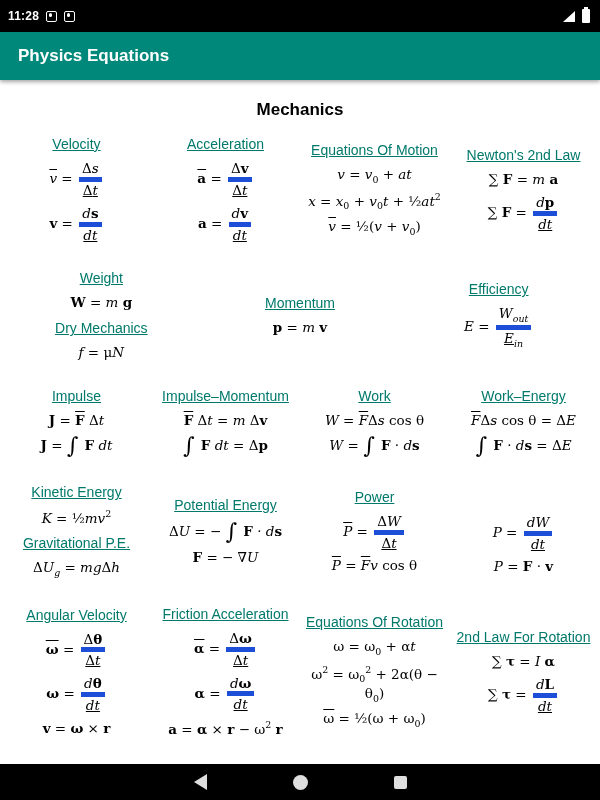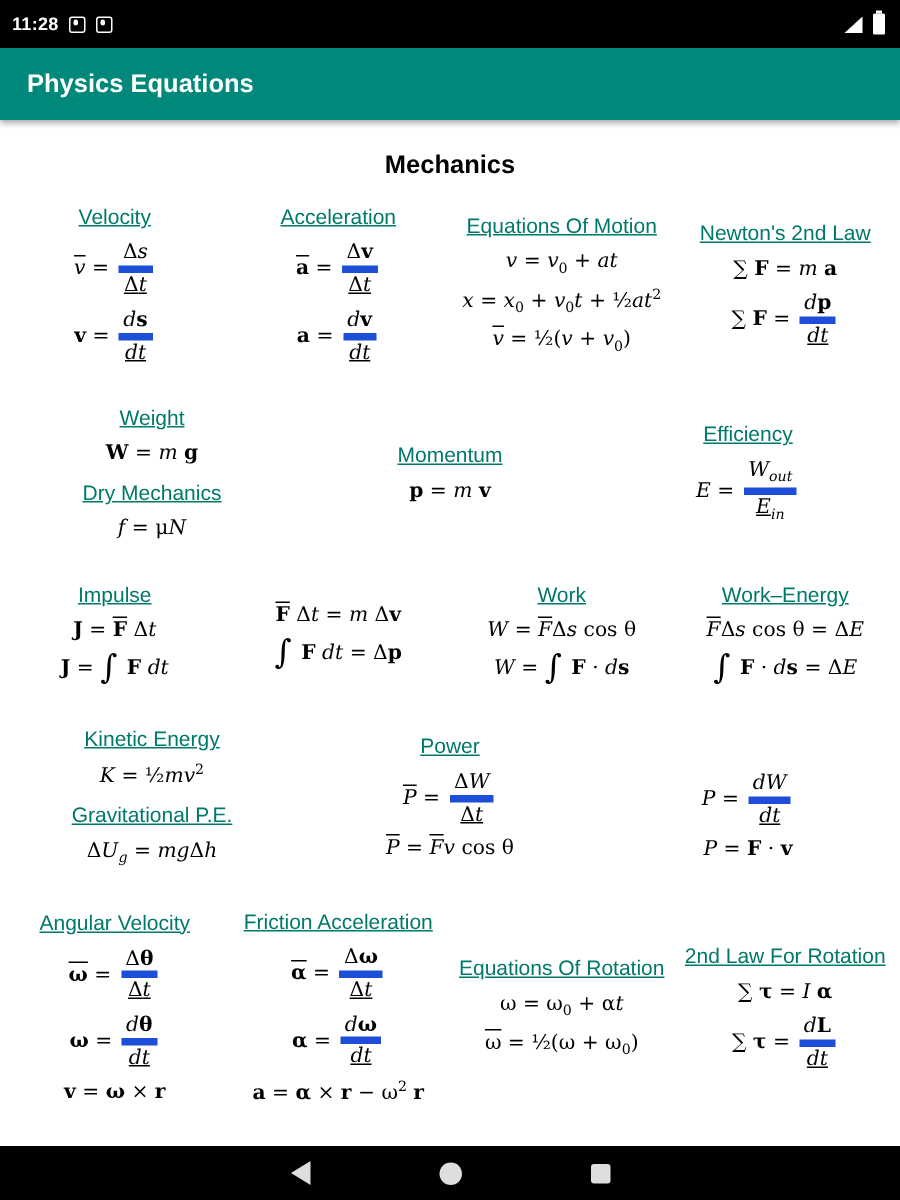--- a/index.html
+++ b/index.html
@@ -148,20 +148,21 @@
         <div class="row">
           <div class="cell">
             <div class="group">
               <div class="gtitle">Impulse</div>
               <div class="eq"><span class="v">J</span> = <span class="ol"><span class="v">F</span></span> Δ<i>t</i></div>
               <div class="eq"><span class="v">J</span> = <span class="in">∫</span> <span class="v">F</span> <i>dt</i></div>
             </div>
           </div>
           <div class="cell">
             <div class="group">
+              <div class="gtitle">Impulse–Momentum</div>
               <div class="eq"><span class="ol"><span class="v">F</span></span> Δ<i>t</i> = <i>m</i> Δ<span class="v">v</span></div>
               <div class="eq"><span class="in">∫</span> <span class="v">F</span> <i>dt</i> = Δ<span class="v">p</span></div>
             </div>
           </div>
           <div class="cell">
             <div class="group">
               <div class="gtitle">Work</div>
               <div class="eq"><i>W</i> = <span class="ol"><i>F</i></span>Δ<i>s</i> cos θ</div>
               <div class="eq"><i>W</i> = <span class="in">∫</span> <span class="v">F</span> · <i>d</i><span class="v">s</span></div>
             </div>
@@ -180,20 +181,27 @@
               <div class="gtitle">Kinetic Energy</div>
               <div class="eq"><i>K</i> = ½<i>mv</i><sup>2</sup></div>
             </div>
             <div class="group">
               <div class="gtitle">Gravitational P.E.</div>
               <div class="eq">Δ<i>U<sub>g</sub></i> = <i>mg</i>Δ<i>h</i></div>
             </div>
           </div>
           <div class="cell">
             <div class="group">
+              <div class="gtitle">Potential Energy</div>
+              <div class="eq">Δ<i>U</i> = − <span class="in">∫</span> <span class="v">F</span> · <i>d</i><span class="v">s</span></div>
+              <div class="eq"><span class="v">F</span> = − ∇<i>U</i></div>
+            </div>
+          </div>
+          <div class="cell">
+            <div class="group">
               <div class="gtitle">Power</div>
               <div class="eq"><span class="ol"><i>P</i></span> = <span class="f">
                   <span class="n">Δ<i>W</i></span>
                   <span class="d">Δ<i>t</i></span>
                 </span></div>
               <div class="eq"><span class="ol"><i>P</i></span> = <span class="ol"><i>F</i></span><i>v</i> cos θ</div>
             </div>
           </div>
           <div class="cell">
             <div class="group untitled">
@@ -231,20 +239,21 @@
                   <span class="n"><i>d</i><span class="v">ω</span></span>
                   <span class="d"><i>dt</i></span>
                 </span></div>
               <div class="eq"><span class="v">a</span> = <span class="v">α</span> × <span class="v">r</span> − ω<sup>2</sup> <span class="v">r</span></div>
             </div>
           </div>
           <div class="cell">
             <div class="group">
               <div class="gtitle">Equations Of Rotation</div>
               <div class="eq">ω = ω<sub>0</sub> + α<i>t</i></div>
+              <div class="eq">ω<sup>2</sup> = ω<sub>0</sub><sup>2</sup> + 2α(θ − θ<sub>0</sub>)</div>
               <div class="eq"><span class="ol">ω</span> = ½(ω + ω<sub>0</sub>)</div>
             </div>
           </div>
           <div class="cell">
             <div class="group">
               <div class="gtitle">2nd Law For Rotation</div>
               <div class="eq">∑ <span class="v">τ</span> = <i>I</i> <span class="v">α</span></div>
               <div class="eq">∑ <span class="v">τ</span> = <span class="f">
                   <span class="n"><i>d</i><span class="v">L</span></span>
                   <span class="d"><i>dt</i></span>

